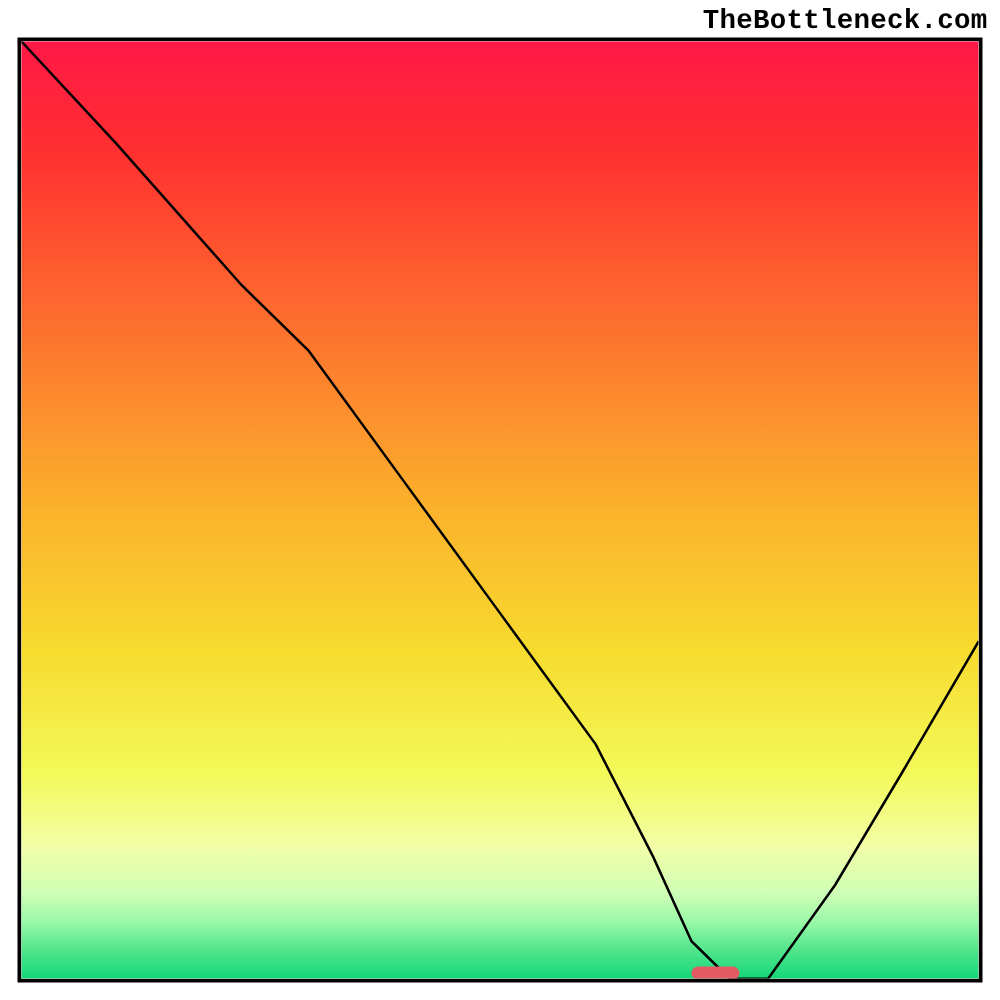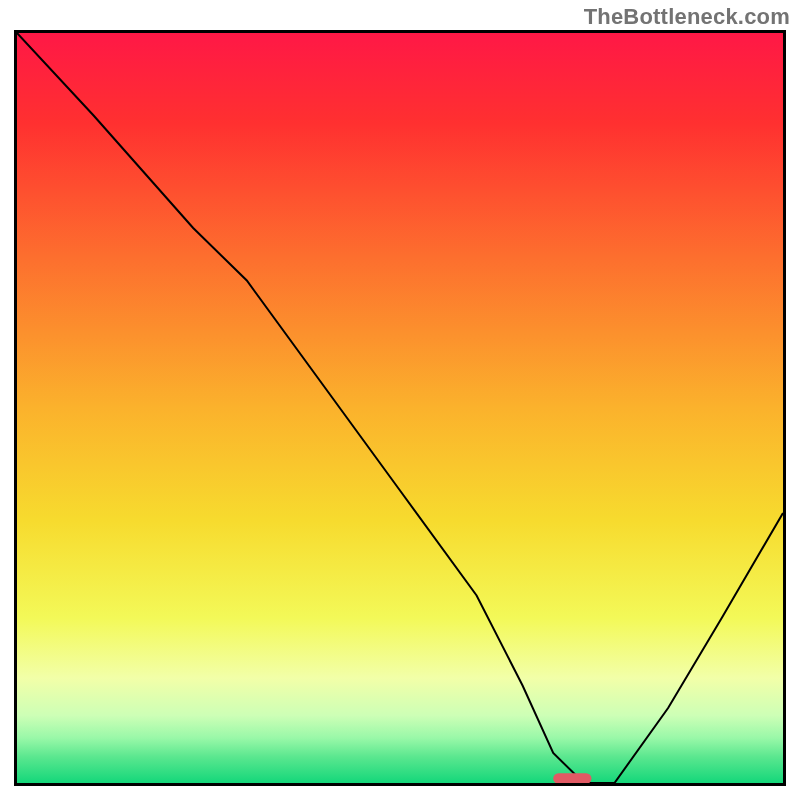--- a/index.html
+++ b/index.html
@@ -14,22 +14,23 @@
     position: relative;
     width: 800px;
     height: 800px;
   }
   .watermark {
     position: absolute;
     top: 4px;
     right: 10px;
     font-size: 22px;
     font-weight: 600;
-    color: #737373;
+    color: #000000;
     letter-spacing: 0.2px;
+    font-family: Liberation Mono, monospace;
   }
   .plot-frame {
     position: absolute;
     left: 14px;
     top: 30px;
     width: 772px;
     height: 756px;
     border: 3px solid #000;
     box-sizing: border-box;
     overflow: hidden;

